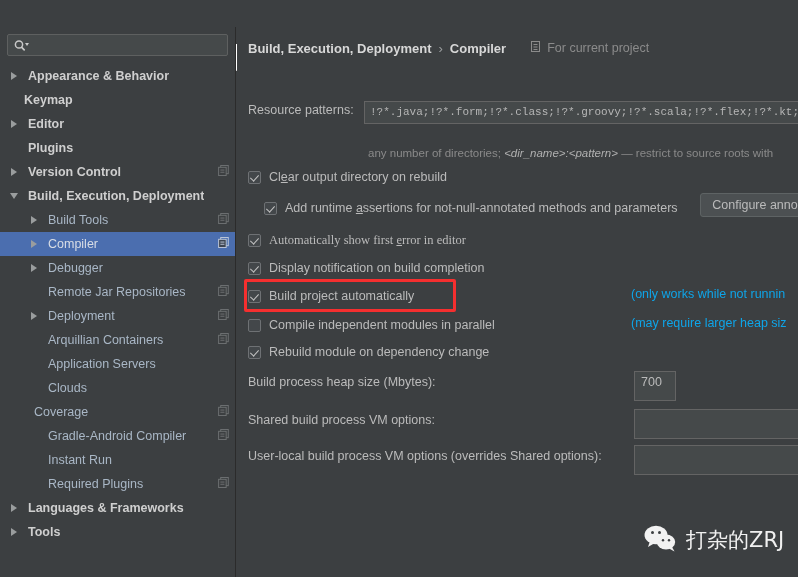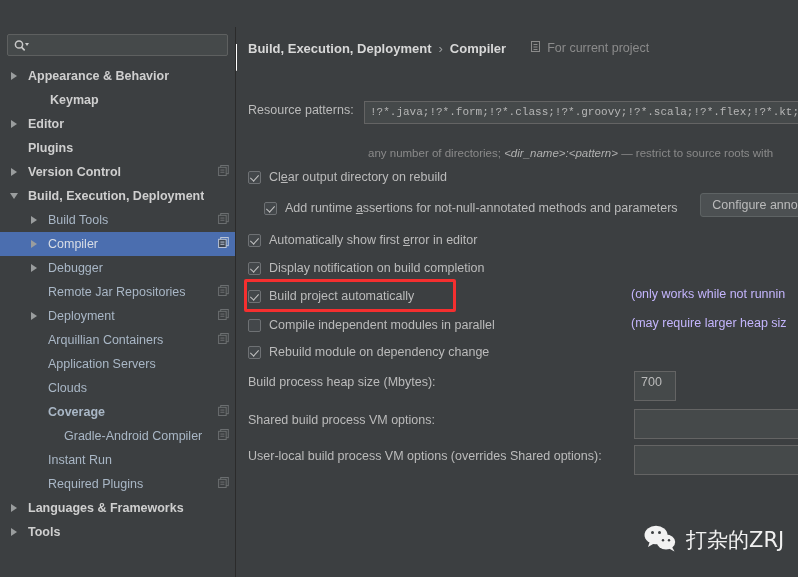--- a/index.html
+++ b/index.html
@@ -267,21 +267,21 @@
     margin-left: 8px;
     color: #bbbbbb;
     font-size: 12.5px;
     white-space: nowrap;
   }
   .cb-label u { text-decoration: underline; }
 
   .side-note {
     position: absolute;
     left: 394px;
-    color: #c4b5fd;
+    color: #0ea5e9;
     font-size: 12.5px;
     white-space: nowrap;
   }
 
   .btn {
     position: absolute;
     height: 24px;
     background: #4c5052;
     border: 1px solid #5e6364;
     border-radius: 3px;
@@ -352,21 +352,21 @@
           </svg>
         </span>
         <input class="search-input" type="text" value="" placeholder="" style="">
       </div>
     </div>
     <div class="tree" id="tree">
         <div class="tree-row" style="padding-left: 10px;">
           <span class="arrow right"></span>
           <span class="tree-label bold" style="margin-left: 8px;">Appearance &amp; Behavior</span>
         </div>
-        <div class="tree-row" style="padding-left: 12px; gap: 20px;">
+        <div class="tree-row" style="padding-left: 6px;">
           <span class="arrow "></span>
           <span class="tree-label bold" style="margin-left: 8px;">Keymap</span>
         </div>
         <div class="tree-row" style="padding-left: 10px;">
           <span class="arrow right"></span>
           <span class="tree-label bold" style="margin-left: 8px;">Editor</span>
         </div>
         <div class="tree-row" style="padding-left: 10px;">
           <span class="arrow "></span>
           <span class="tree-label bold" style="margin-left: 8px;">Plugins</span>
@@ -440,31 +440,31 @@
             </svg></span>
         </div>
         <div class="tree-row" style="padding-left: 30px;">
           <span class="arrow "></span>
           <span class="tree-label" style="margin-left: 8px;">Application Servers</span>
         </div>
         <div class="tree-row" style="padding-left: 30px;">
           <span class="arrow "></span>
           <span class="tree-label" style="margin-left: 8px;">Clouds</span>
         </div>
-        <div class="tree-row" style="padding-left: 30px; font-weight: bold;">
+        <div class="tree-row" style="padding-left: 16px;">
           <span class="arrow "></span>
           <span class="tree-label" style="margin-left: 8px;">Coverage</span>
           <span class="copy-icon"><svg width="11" height="11" viewBox="0 0 12 12">
               <rect x="3" y="0.5" width="8.2" height="9" fill="none" stroke="#7a7d7e" stroke-width="1"></rect>
               <rect x="0.7" y="2.5" width="8.2" height="9" fill="#3c3f41" stroke="#7a7d7e" stroke-width="1"></rect>
               <rect x="2.6" y="5" width="4.4" height="1" fill="#7a7d7e"></rect>
               <rect x="2.6" y="7.4" width="4.4" height="1" fill="#7a7d7e"></rect>
             </svg></span>
         </div>
-        <div class="tree-row" style="padding-left: 30px; gap: 16px;">
+        <div class="tree-row" style="padding-left: 30px;">
           <span class="arrow "></span>
           <span class="tree-label" style="margin-left: 8px;">Gradle-Android Compiler</span>
           <span class="copy-icon"><svg width="11" height="11" viewBox="0 0 12 12">
               <rect x="3" y="0.5" width="8.2" height="9" fill="none" stroke="#7a7d7e" stroke-width="1"></rect>
               <rect x="0.7" y="2.5" width="8.2" height="9" fill="#3c3f41" stroke="#7a7d7e" stroke-width="1"></rect>
               <rect x="2.6" y="5" width="4.4" height="1" fill="#7a7d7e"></rect>
               <rect x="2.6" y="7.4" width="4.4" height="1" fill="#7a7d7e"></rect>
             </svg></span>
         </div>
         <div class="tree-row" style="padding-left: 30px;">
@@ -522,21 +522,21 @@
 
     <div id="checkboxes">
         <div class="cb-row" style="top: 141px;">
           <span class="cbox checked"></span>
           <span class="cb-label"><span>Cl</span><u>e</u><span>ar output directory on rebuild</span></span>
         </div>
         <div class="cb-row" style="top: 172px; padding-left: 16px;">
           <span class="cbox checked"></span>
           <span class="cb-label"><span>Add runtime </span><u>a</u><span>ssertions for not-null-annotated methods and parameters</span></span>
         </div>
-        <div class="cb-row" style="top: 204px;">
+        <div class="cb-row" style="top: 204px; font-family: Liberation Serif, serif;">
           <span class="cbox checked"></span>
           <span class="cb-label"><span>Automatically show first </span><u>e</u><span>rror in editor</span></span>
         </div>
         <div class="cb-row" style="top: 232px;">
           <span class="cbox checked"></span>
           <span class="cb-label"><span>Display notification on build completion</span><span></span></span>
         </div>
         <div class="cb-row" style="top: 260px;">
           <span class="cbox checked"></span>
           <span class="cb-label"><span>Build project automatically</span><span></span></span>

